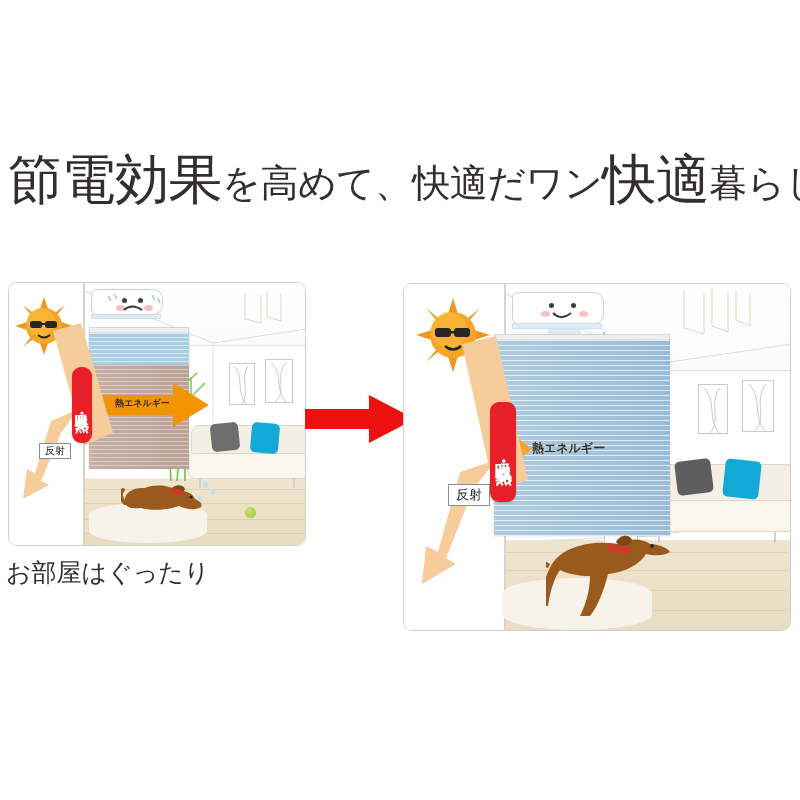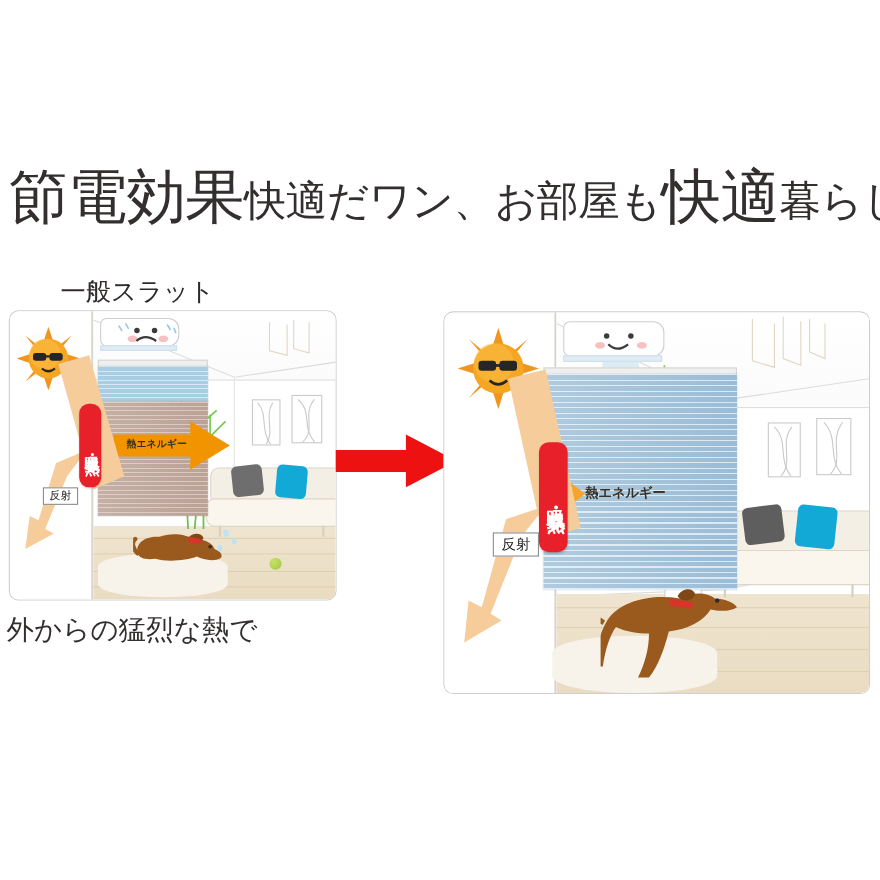--- a/index.html
+++ b/index.html
@@ -35,21 +35,20 @@
   #title-right{left:549px;top:250px;}
 
   
   .panel{
     position:absolute;
     border:1px solid #cfcfcf;
     border-radius:9px;
     background:#ffffff;
     overflow:hidden;
     box-sizing:border-box;
-    font-family:Liberation Mono, monospace;
   }
   #panel-left{left:8px;top:282px;width:298px;height:264px;}
   #panel-right{left:403px;top:283px;width:388px;height:348px;}
 
   .scene{position:absolute;inset:0;overflow:hidden;}
 
   
   .outside{position:absolute;left:0;top:0;bottom:0;background:#ffffff;}
   .wall-line{position:absolute;top:0;bottom:0;width:2px;background:#d8d4cc;}
 
@@ -135,24 +134,23 @@
   }
   #caption-line1{top:556px;}
   #caption-line2{top:590px;}
 </style>
 </head>
 <body>
 
 <div id="stage">
 
   <div class="headline">
-    <span class="hl-big">節電効果</span><span class="hl-small">快適だワン、お部屋も</span><span class="hl-big">快適</span><span class="hl-small">暮らし。</span>
+    <span class="hl-big">節電効果</span><span class="hl-small">を高めて、快適だワン</span><span class="hl-big">快適</span><span class="hl-small">暮らし。</span>
   </div>
 
-  <div class="panel-title" id="title-left">一般スラット</div>
 
   <div class="panel" id="panel-left">
     <div class="scene">
 
       <div class="outside" style="left:0;width:74px;"></div>
       <div class="wall-line" style="left:74px;"></div>
 
       <div class="interior" style="left:76px;">
         <div class="ceiling" style="height:62px;"></div>
         <div class="ceiling-edge" style="top:62px;"></div>
@@ -438,15 +436,15 @@
         <path d="M58 60 L92 52 L124 196 L90 206 Z" fill="#f6cd9a"></path>
         <path d="M92 176 L56 188 L34 268 L22 262 L18 300 L52 280 L42 274 L70 204 Z" fill="#f6cd9a"></path>
       </svg>
 
       <div class="red-label" style="left:86px;top:118px;width:26px;height:100px;font-size:17px;">吸収・発熱</div>
 
       <div class="reflect-box" style="left:44px;top:200px;width:42px;height:22px;font-size:13px;">反射</div>
     </div>
   </div>
 
-  <div class="caption" id="caption-line1">外からの猛烈な熱で</div>
+  <div class="caption" id="caption-line1">お部屋はぐったり</div>
 
 </div>
 
 </body></html>

